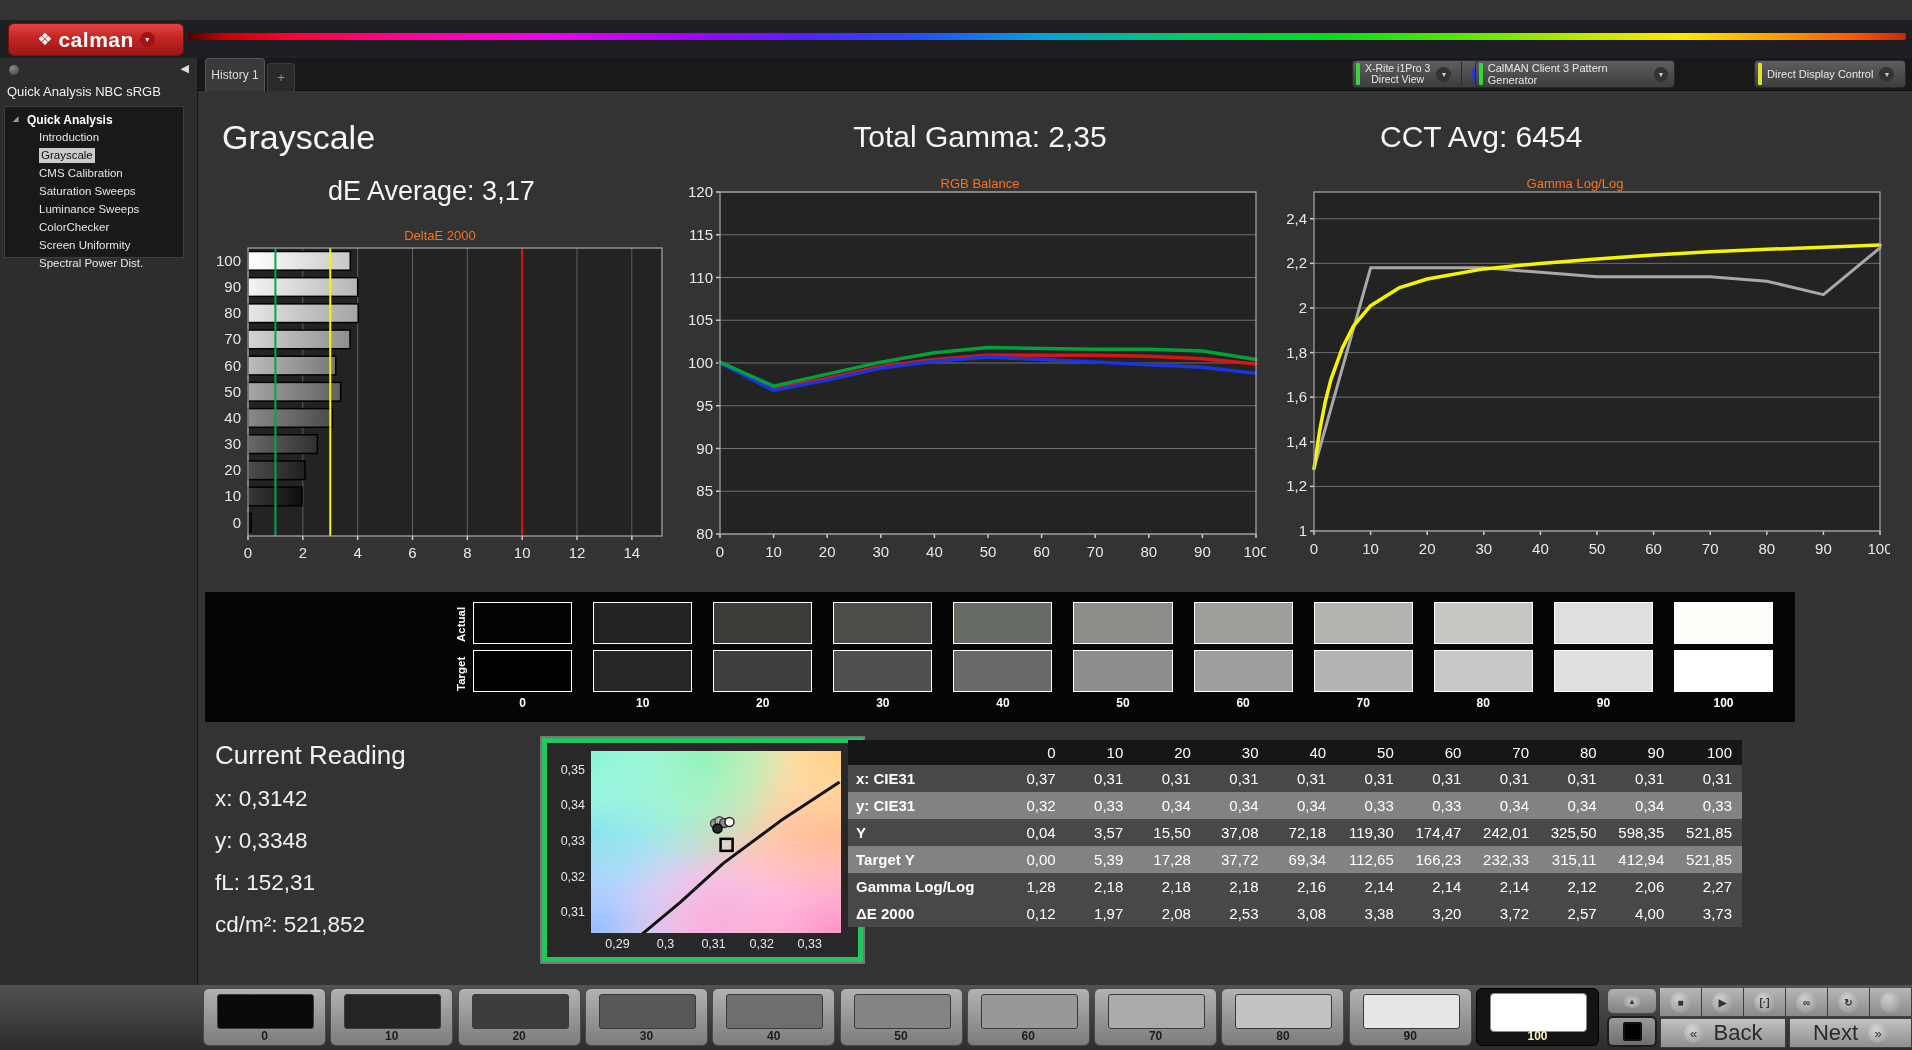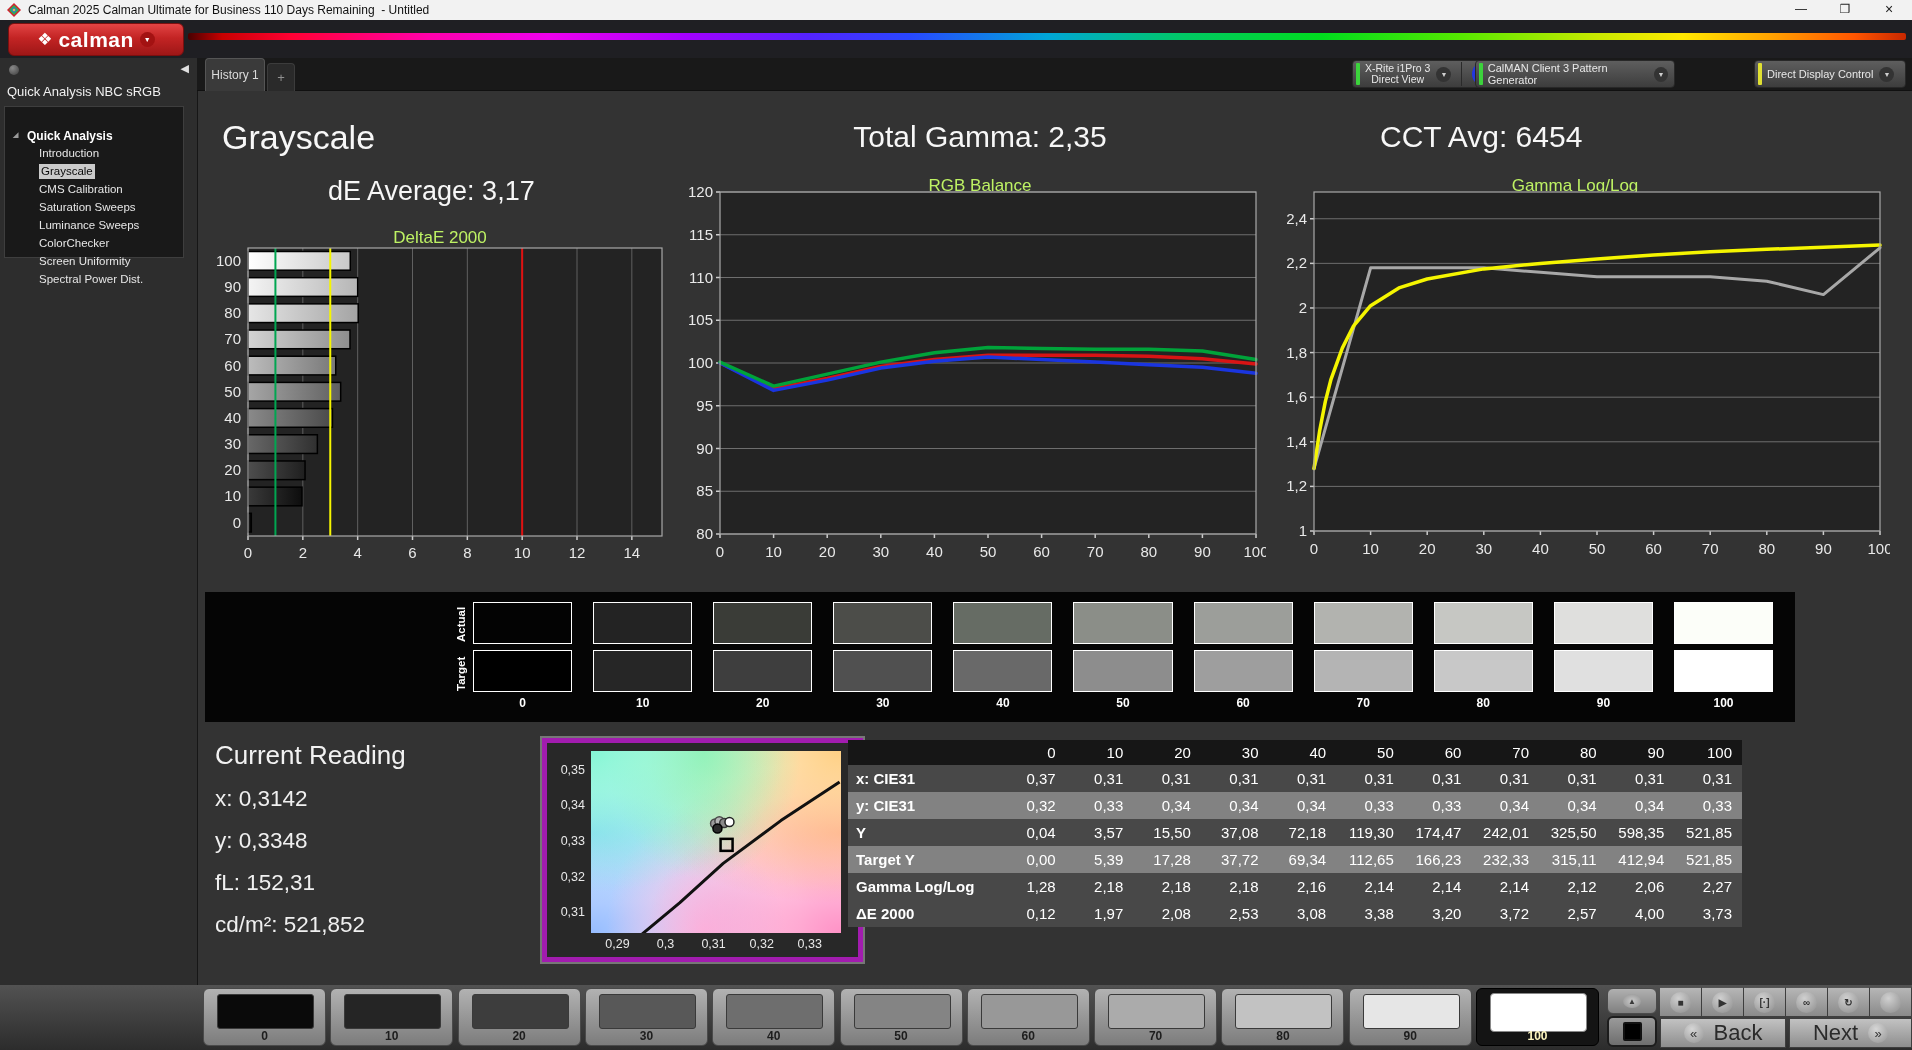--- a/index.html
+++ b/index.html
@@ -24,21 +24,21 @@
     #5522ff 36%,#2847ff 42%,#00a6d8 50%,#00c864 58%,#00dc1e 66%,#55e800 74%,#c8e800 82%,#ffe800 87%,
     #ffa400 92%,#ff5500 97%,#c82800 100%);}
   
   #sidebar{left:0;top:58px;width:197px;height:927px;background:#2d2d2d;border-right:1px solid #161616;}
   #sb-dot{position:absolute;left:9px;top:7px;width:10px;height:10px;border-radius:50%;
           background:radial-gradient(circle at 35% 30%,#8a8a8a,#3c3c3c);}
   #sb-collapse{position:absolute;right:8px;top:4px;color:#e0e0e0;font-size:11px;}
   #sb-header{position:absolute;left:7px;top:26px;color:#f0f0f0;font-size:13px;}
   #tree{position:absolute;left:4px;top:48px;width:180px;height:152px;background:#191919;border:1px solid #3e3e3e;
         padding:6px 4px;box-sizing:border-box;}
-  .tree-root{color:#ffffff;font-weight:bold;font-size:12px;padding-left:18px;position:relative;margin-top:16px;}
+  .tree-root{color:#ffffff;font-weight:bold;font-size:12px;padding-left:18px;position:relative;}
   .tree-root .exp{position:absolute;left:4px;top:2px;font-size:7px;color:#9a9a9a;}
   .tree-item{color:#e6e6e6;font-size:11.5px;line-height:14.6px;margin-left:30px;white-space:nowrap;}
   .tree-item.sel{background:#cbcbcb;color:#0a0a0a;display:inline-block;margin-left:30px;padding:0 2px;}
   .tree-wrap{white-space:nowrap;}
   
   #tabstrip{left:197px;top:58px;width:1715px;height:32px;background:#191919;border-bottom:1px solid #101010;}
   #tab-history{position:absolute;left:8px;top:0;width:58px;height:32px;background:#3a3a3a;border:1px solid #555;border-bottom:none;
       border-radius:4px 4px 0 0;color:#dcdcdc;font-size:12px;display:flex;align-items:center;justify-content:center;}
   #tab-add{position:absolute;left:70px;top:5px;width:26px;height:27px;background:#2a2a2a;border:1px solid #3c3c3c;border-bottom:none;
       border-radius:4px 4px 0 0;color:#909090;font-size:13px;display:flex;align-items:center;justify-content:center;}
@@ -47,34 +47,34 @@
   .accentbar{width:4px;height:22px;margin:0 5px 0 3px;border-radius:1px;}
   .ctl-lines{display:flex;flex-direction:column;justify-content:center;line-height:11px;font-size:10.5px;text-align:center;}
   .ctl-label{font-size:11px;}
   .ddarrow{width:15px;height:15px;border-radius:50%;background:#333;display:flex;align-items:center;justify-content:center;
       font-size:7px;color:#cfcfcf;margin:0 6px;}
   .ctl-divider{width:1px;height:24px;background:#2a2a2a;margin:0 4px;}
   .badge{width:24px;height:24px;border-radius:50%;background:#2336e0;color:#fff;font-size:9.5px;font-weight:bold;
       display:flex;align-items:center;justify-content:center;margin:0 6px;}
   
   .hd-big{position:absolute;color:#f7f7f7;}
-  .hd-sub{position:absolute;color:#bef264;font-size:17px;text-align:center;}
+  .hd-sub{position:absolute;color:#f97316;font-size:13px;text-align:center;}
   
   #strip{left:205px;top:592px;width:1590px;height:130px;background:#050505;}
   .strip-rowlabel{position:absolute;left:250px;width:16px;height:44px;color:#fff;font-size:11.5px;font-weight:bold;
       writing-mode:vertical-rl;transform:rotate(180deg);text-align:center;}
   .strip-row{position:absolute;left:268px;width:1300px;height:42px;display:flex;gap:21px;}
   .strip-row .sw{flex:1;border:1px solid #fff;box-sizing:border-box;}
   #strip-labels{position:absolute;left:268px;top:104px;width:1300px;display:flex;gap:21px;}
   #strip-labels div{flex:1;text-align:center;color:#fff;font-size:12px;font-weight:bold;}
   
   .cr-title{position:absolute;left:215px;top:740px;color:#f2f2f2;font-size:26px;}
   .cr-line{position:absolute;left:215px;color:#f0f0f0;font-size:22.5px;}
   
-  #cie{left:540px;top:736px;width:325px;height:228px;background:#a21caf;border:2px solid #777;box-sizing:border-box;}
+  #cie{left:540px;top:736px;width:325px;height:228px;background:#22c55e;border:2px solid #777;box-sizing:border-box;}
   #cie-inner{position:absolute;left:5px;top:5px;right:5px;bottom:5px;background:#282828;}
   #cie-chart{position:absolute;left:44px;top:8px;width:250px;height:182px;
      background:
        radial-gradient(at 0% 0%,rgba(125,245,210,.95),rgba(125,245,210,0) 55%),
        radial-gradient(at 45% 0%,rgba(150,240,165,.9),rgba(150,240,165,0) 50%),
        radial-gradient(at 100% 0%,rgba(255,205,125,.95),rgba(255,205,125,0) 55%),
        radial-gradient(at 100% 45%,rgba(255,165,145,.8),rgba(255,165,145,0) 50%),
        radial-gradient(at 100% 100%,rgba(255,140,195,.95),rgba(255,140,195,0) 55%),
        radial-gradient(at 45% 100%,rgba(255,185,225,.9),rgba(255,185,225,0) 50%),
        radial-gradient(at 0% 100%,rgba(145,185,255,.95),rgba(145,185,255,0) 55%),
@@ -117,32 +117,20 @@
       box-sizing:border-box;display:flex;align-items:center;justify-content:center;gap:10px;color:#2b2b2b;font-size:22px;}
   .navbtn .circ{width:20px;height:20px;border-radius:50%;background:radial-gradient(circle at 40% 30%,#d6d6d6,#949494);
       display:flex;align-items:center;justify-content:center;font-size:13px;color:#333;}
   svg text{font-family:"Liberation Sans",sans-serif;}
 </style>
 </head>
 <body>
 
 <div id="root">
 
-  <div class="abs" id="titlebar">
-    <svg class="abs" style="left:7px;top:3px" width="14" height="14">
-      <polygon points="7,0 14,7 7,14 0,7" fill="#d21f2c"></polygon>
-      <polygon points="7,2 12,7 7,12 2,7" fill="#2bb24c"></polygon>
-      <polygon points="7,4 10,7 7,10 4,7" fill="#2a6fd4"></polygon>
-      <polygon points="7,5.5 8.5,7 7,8.5 5.5,7" fill="#f4d51f"></polygon>
-    </svg>
-    <span class="title">Calman 2025 Calman Ultimate for Business 110 Days Remaining  - Untitled</span>
-    <span class="winbtn" style="right:96px">—</span>
-    <span class="winbtn" style="right:52px">❐</span>
-    <span class="winbtn" style="right:8px;font-size:14px">×</span>
-  </div>
 
   <div class="abs" id="headerbar">
     <div id="logo">
       <span class="glyph">❖</span>
       <span class="word">calman</span>
       <span class="dd">▼</span>
     </div>
     <div id="rainbow"></div>
   </div>
 

